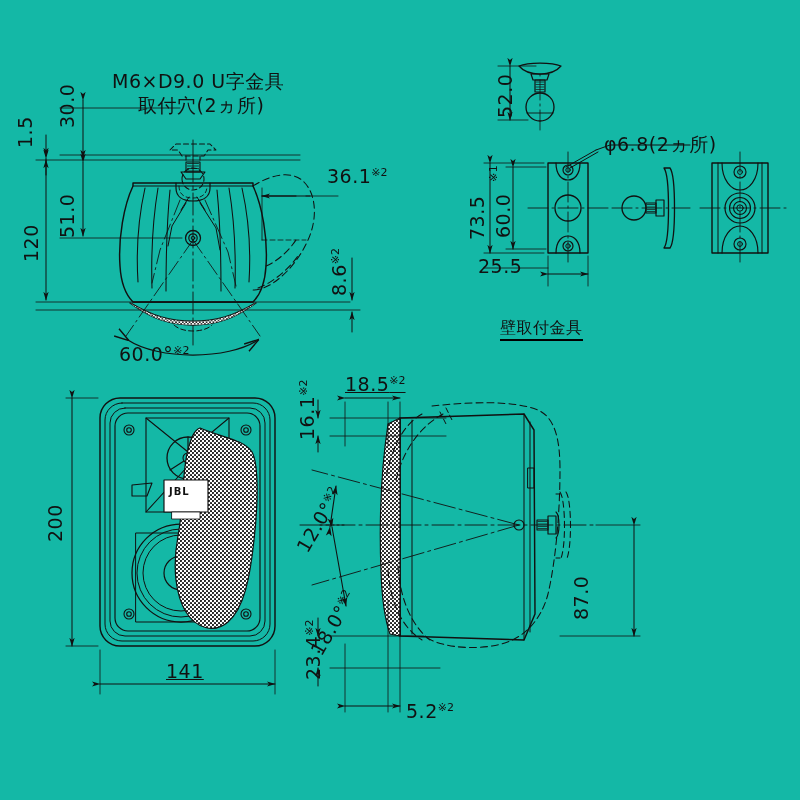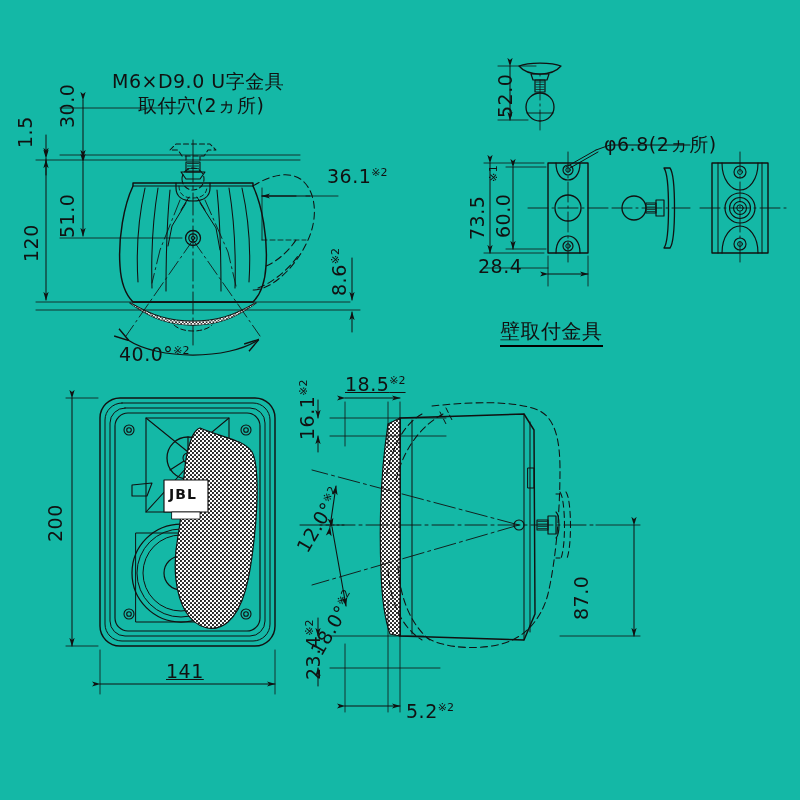--- a/index.html
+++ b/index.html
@@ -7,21 +7,21 @@
        font-family:"Liberation Sans","DejaVu Sans",sans-serif;color:#000;}
   #sheet{position:relative;width:800px;height:800px;background:#14b8a6;}
   svg.layer{position:absolute;left:0;top:0;width:800px;height:800px;}
   .lbl{position:absolute;white-space:nowrap;font-family:"DejaVu Sans",sans-serif;
        color:#111;letter-spacing:.5px;}
   .dim{font-size:19px;}
   .note{font-size:19px;line-height:1.25;}
   .sup{font-size:11px;vertical-align:super;letter-spacing:0;}
   .rot90{transform:rotate(-90deg);transform-origin:left top;}
   .rot60{transform:rotate(-60deg);transform-origin:left top;}
-  .title-jp{font-size:20px;font-family:"DejaVu Sans",sans-serif;}
+  .title-jp{font-size:16px;font-family:"DejaVu Sans",sans-serif;}
   .ul{border-bottom:2px solid #000;padding-bottom:2px;}
 </style>
 </head>
 <body>
 
 <div id="sheet">
 
   <svg class="layer" viewBox="0 0 800 800">
     <defs>
       <pattern id="mesh" width="4" height="4" patternUnits="userSpaceOnUse">
@@ -347,37 +347,37 @@
     <span>120</span>
   </div>
 
   <div class="lbl dim" style="left:327px;top:165px;">
     <span>36.1</span><span class="sup">※2</span>
   </div>
   <div class="lbl dim rot90" style="left:328px;top:296px;">
     <span>8.6</span><span class="sup">※2</span>
   </div>
   <div class="lbl dim" style="left:119px;top:343px;">
-    <span>40.0°</span><span class="sup">※2</span>
+    <span>60.0°</span><span class="sup">※2</span>
   </div>
 
   <div class="lbl dim rot90" style="left:494px;top:118px;">
     <span>52.0</span>
   </div>
   <div class="lbl dim rot90" style="left:466px;top:240px;">
     <span>73.5</span>
   </div>
   <div class="lbl rot90" style="left:487px;top:182px;font-size:11px;">
     <span>※1</span>
   </div>
   <div class="lbl dim rot90" style="left:492px;top:238px;">
     <span>60.0</span>
   </div>
   <div class="lbl dim" style="left:478px;top:255px;">
-    <span>28.4</span>
+    <span>25.5</span>
   </div>
   <div class="lbl dim" style="left:604px;top:132px;">
     <span>φ6.8(2ヵ所)</span>
   </div>
   <div class="lbl title-jp" style="left:500px;top:318px;">
     <span class="ul">壁取付金具</span>
   </div>
 
   <div class="lbl dim rot90" style="left:44px;top:542px;">
     <span>200</span>
@@ -401,17 +401,17 @@
   <div class="lbl dim rot90" style="left:302px;top:680px;">
     <span>23.4</span><span class="sup">※2</span>
   </div>
   <div class="lbl dim" style="left:406px;top:700px;">
     <span>5.2</span><span class="sup">※2</span>
   </div>
   <div class="lbl dim rot90" style="left:570px;top:620px;">
     <span>87.0</span>
   </div>
 
-  <div class="lbl" style="left:169px;top:486px;font-size:14px;font-weight:bold;letter-spacing:1px;">
+  <div class="lbl" style="left:169px;top:486px;font-size:10px;font-weight:bold;letter-spacing:1px;">
     <span>JBL</span>
   </div>
 
 </div>
 
 </body></html>

